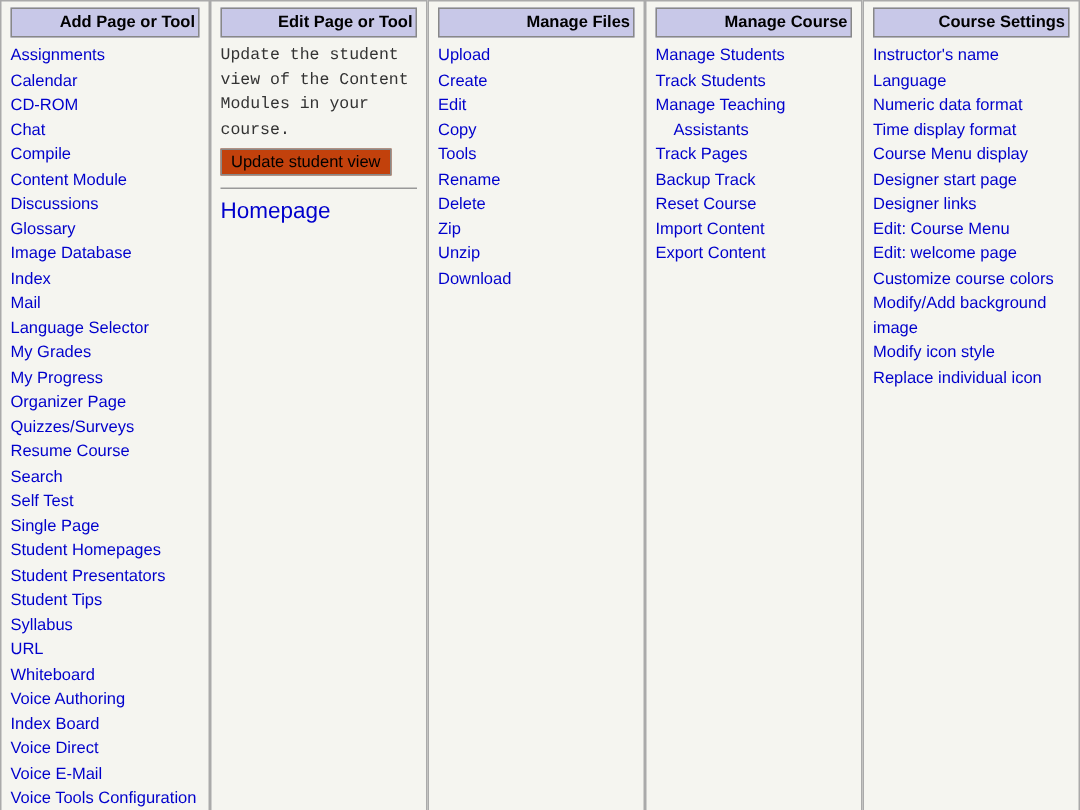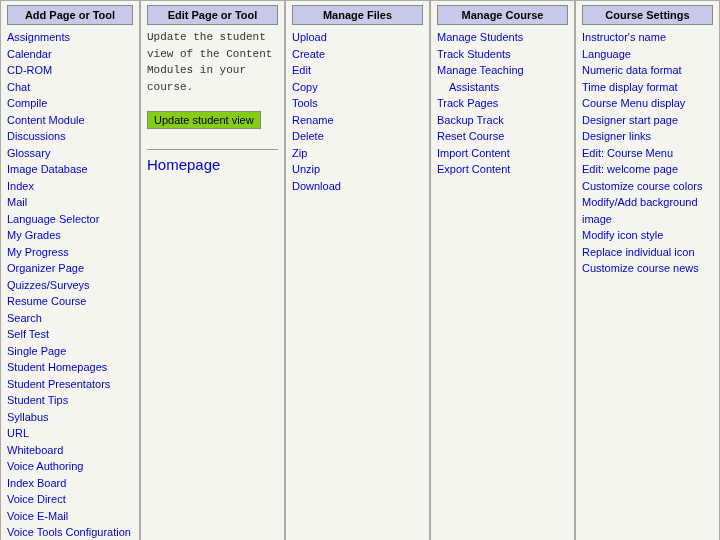--- a/index.html
+++ b/index.html
@@ -26,47 +26,47 @@
     .column {
       background: #f5f5f0;
       border: 1px solid #aaa;
       flex: 1;
       padding: 4px 6px;
       vertical-align: top;
     }
     .column-header {
       background: #c8c8e8;
       border: 1px solid #888;
-      text-align: center;
+      text-align: right;
       font-weight: bold;
       font-size: 11px;
       padding: 3px 2px;
       margin-bottom: 4px;
       color: #000;
     }
     .column-item {
       font-size: 11px;
       color: #0000cc;
       cursor: pointer;
       line-height: 1.5;
       display: block;
     }
     .static-text {
       font-size: 11px;
       color: #333;
       line-height: 1.5;
       font-family: Liberation Mono, monospace;
     }
     .update-btn {
-      background: #84cc16;
+      background: #c2410c;
       border: 1px solid #888;
       padding: 2px 6px;
       font-size: 11px;
       cursor: pointer;
-      margin: 16px 0;
+      margin: 4px 0;
       display: inline-block;
       text-align: right;
     }
     .homepage-link {
       font-size: 15px;
       color: #0000cc;
       cursor: pointer;
       display: block;
       margin-top: 6px;
     }
@@ -175,19 +175,18 @@
         <span class="column-item">Time display format</span>
         <span class="column-item">Course Menu display</span>
         <span class="column-item">Designer start page</span>
         <span class="column-item">Designer links</span>
         <span class="column-item">Edit: Course Menu</span>
         <span class="column-item">Edit: welcome page</span>
         <span class="column-item">Customize course colors</span>
         <span class="column-item">Modify/Add background image</span>
         <span class="column-item">Modify icon style</span>
         <span class="column-item">Replace individual icon</span>
-        <span class="column-item">Customize course news</span>
       </div>
     </div>
 
   </div>
 
 </div>
 
 </body></html>

